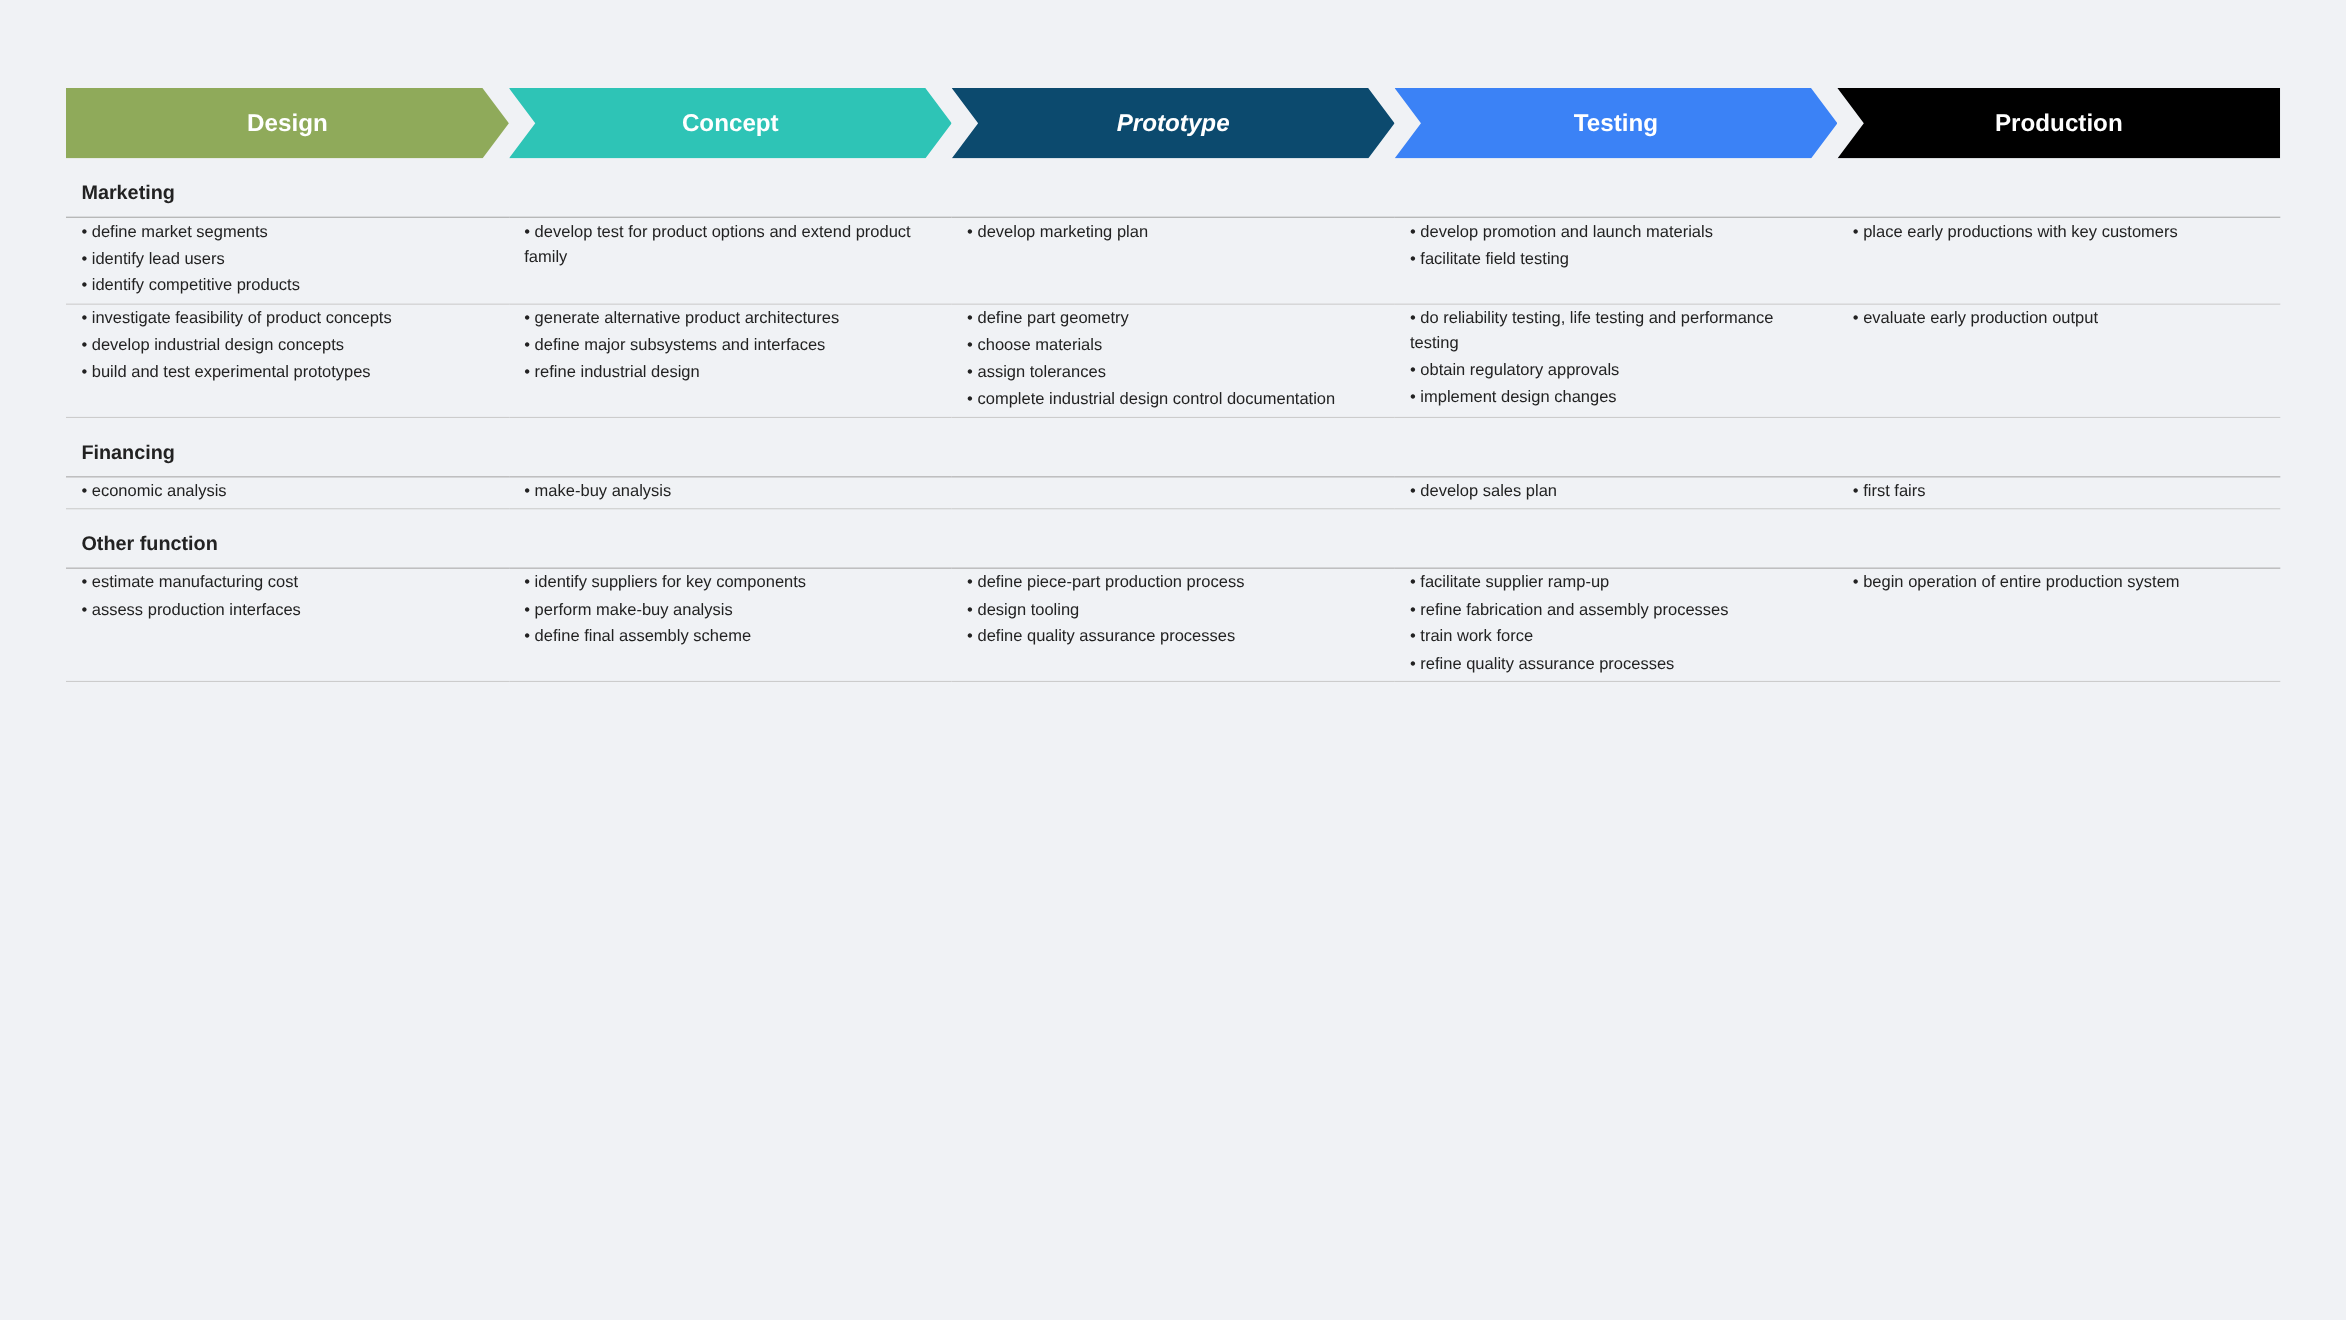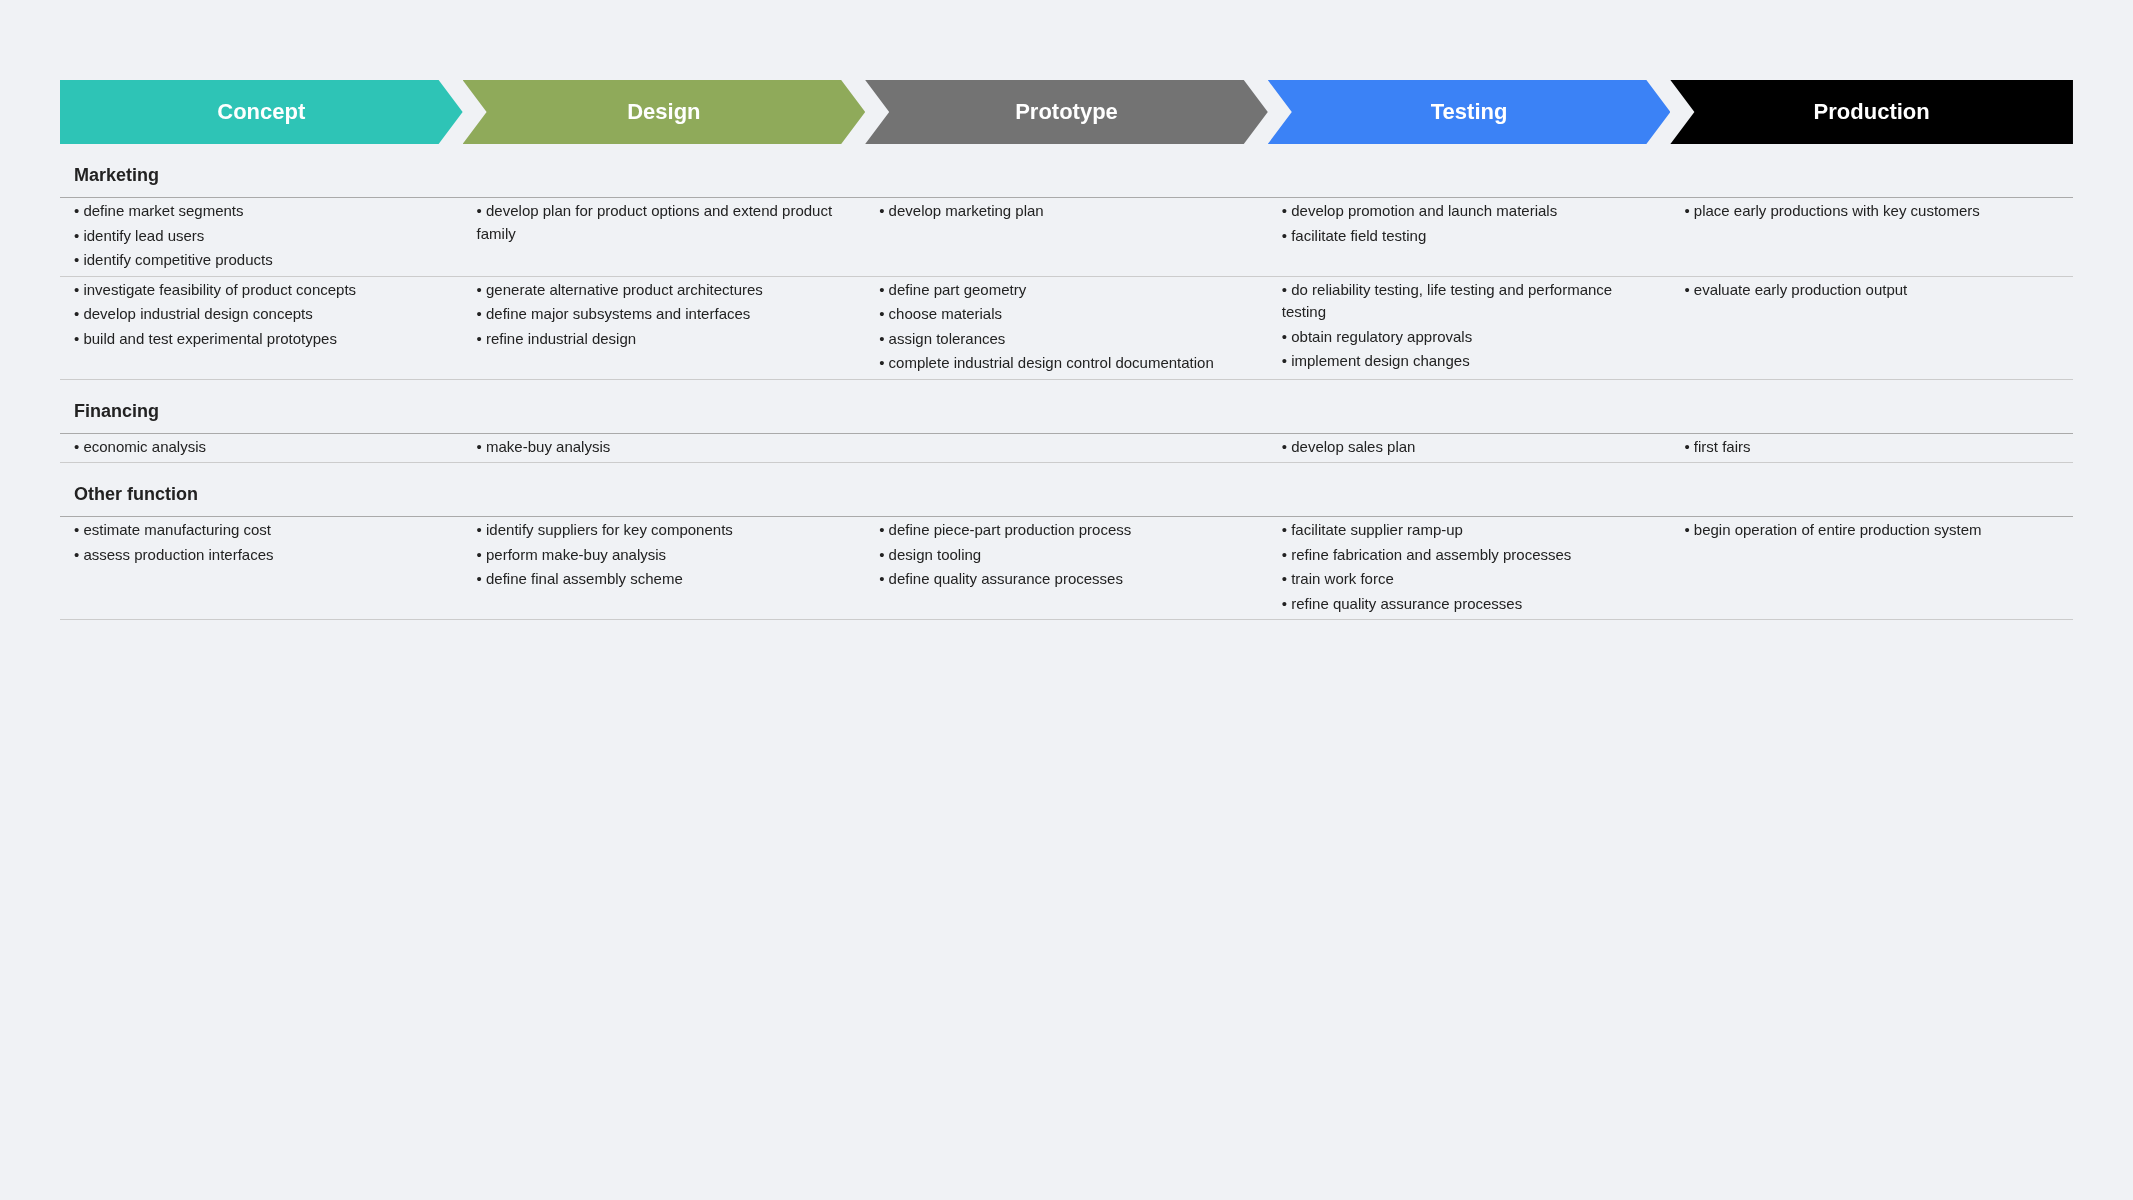--- a/index.html
+++ b/index.html
@@ -39,21 +39,21 @@
       z-index: 1;
     }
     .arrow-item:first-child {
       clip-path: polygon(0 0, calc(100% - 24px) 0, 100% 50%, calc(100% - 24px) 100%, 0 100%);
     }
     .arrow-item:last-child {
       clip-path: polygon(0 0, 100% 0, 100% 100%, 0 100%, 24px 50%);
     }
     .arrow-concept  { background: #2ec4b6; }
     .arrow-design   { background: #8faa5a; }
-    .arrow-prototype{ background: #737373; }
+    .arrow-prototype{ background: #0c4a6e; font-style: italic; }
     .arrow-testing  { background: #3b82f6; }
     .arrow-production { background: #000000; }
 
     
     .phase-table {
       width: 100%;
       border-collapse: collapse;
       margin-top: 0;
     }
     .phase-table td {
@@ -90,43 +90,43 @@
   </style>
 </head>
 <body>
 
 <h1></h1>
 
 <div class="phases-container">
 
   <div class="arrow-bar">
 
-  <div class="arrow-item arrow-concept">Concept</div>
-      <div class="arrow-item arrow-design">Design</div>
+  <div class="arrow-item arrow-design">Design</div>
+      <div class="arrow-item arrow-concept">Concept</div>
       <div class="arrow-item arrow-prototype">Prototype</div>
       <div class="arrow-item arrow-testing">Testing</div>
       <div class="arrow-item arrow-production">Production</div>
     </div>
 
   <table class="phase-table">
     <tbody id="table-body">
         <tr class="section-header">
           <td colspan="5">Marketing</td>
         </tr>
         <tr>
           <td>
             <ul class="cell-list">
               <li>define market segments</li>
               <li>identify lead users</li>
               <li>identify competitive products</li>
             </ul>
           </td>
           <td>
             <ul class="cell-list">
-              <li>develop plan for product options and extend product family</li>
+              <li>develop test for product options and extend product family</li>
             </ul>
           </td>
           <td>
             <ul class="cell-list">
               <li>develop marketing plan</li>
             </ul>
           </td>
           <td>
             <ul class="cell-list">
               <li>develop promotion and launch materials</li>

